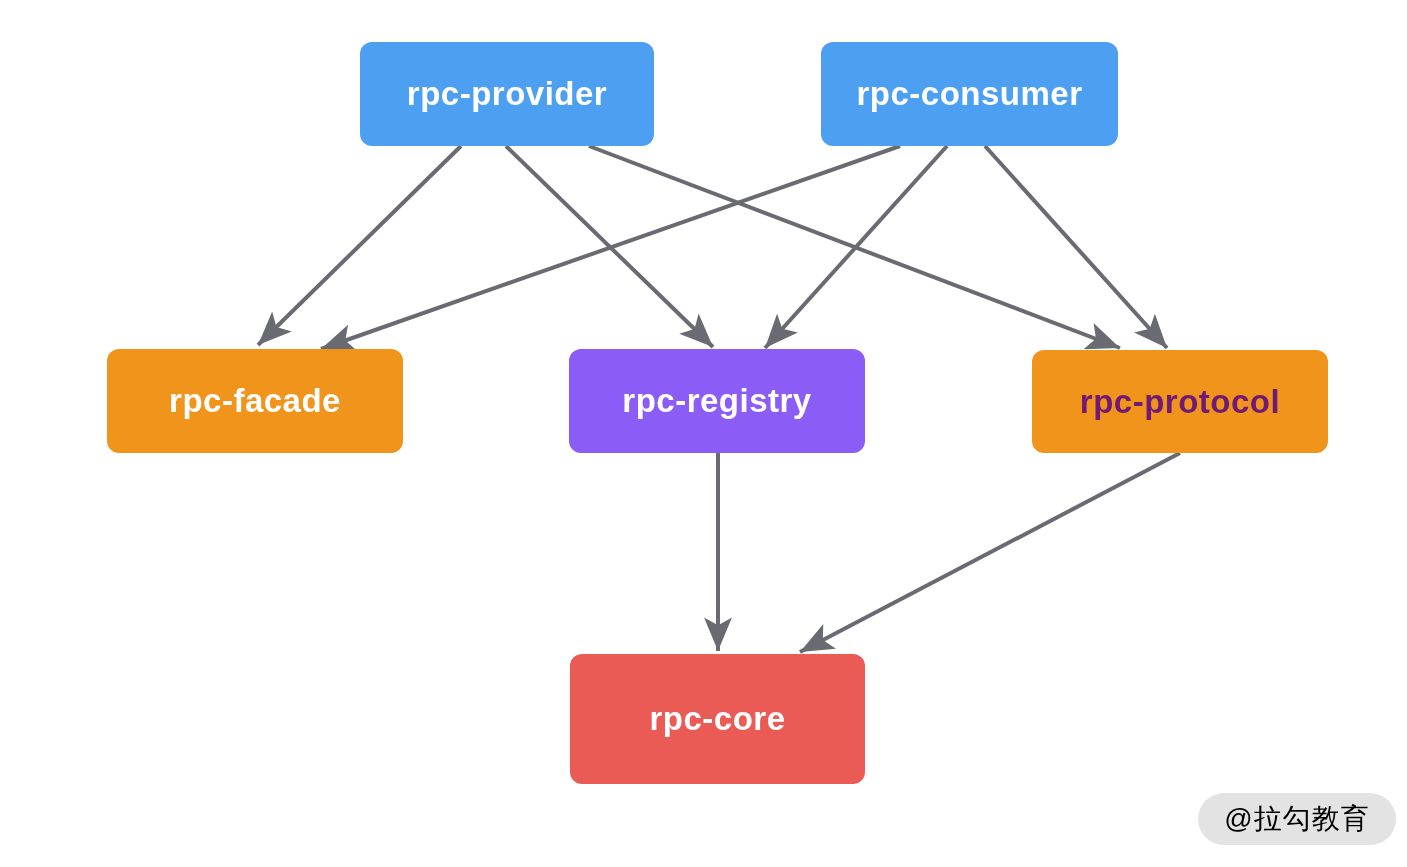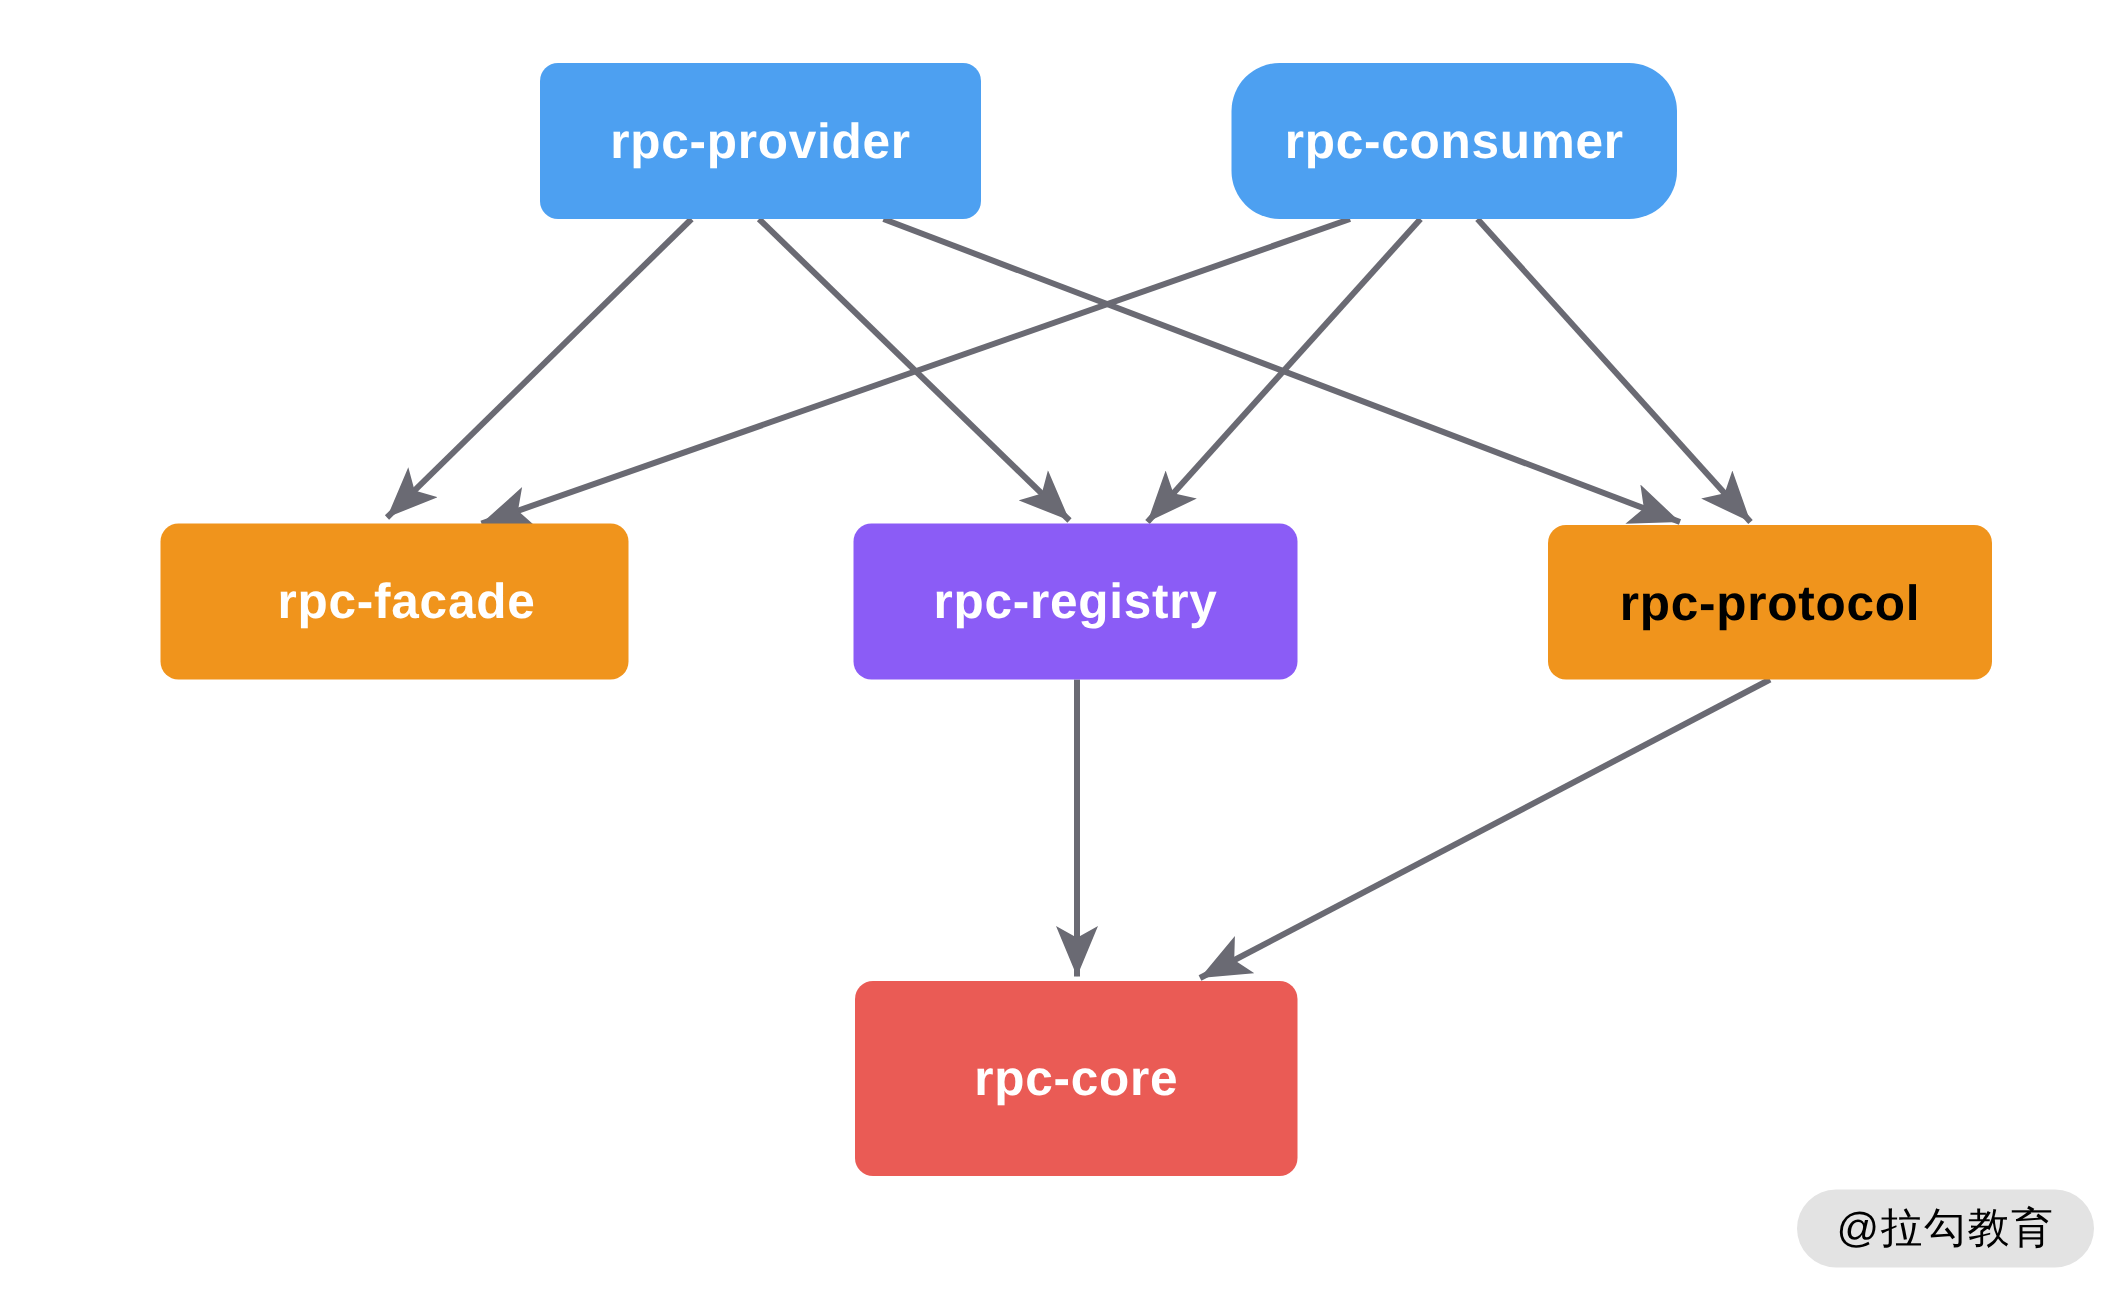--- a/index.html
+++ b/index.html
@@ -69,33 +69,33 @@
       <line x1="947" y1="146" x2="765" y2="348" stroke="#6a6a73" stroke-width="4" marker-end="url(#arrowhead)"></line>
       <line x1="985" y1="146" x2="1167" y2="348" stroke="#6a6a73" stroke-width="4" marker-end="url(#arrowhead)"></line>
       <line x1="718" y1="453" x2="718" y2="651" stroke="#6a6a73" stroke-width="4" marker-end="url(#arrowhead)"></line>
       <line x1="1180" y1="453" x2="800" y2="652" stroke="#6a6a73" stroke-width="4" marker-end="url(#arrowhead)"></line>
     </svg>
 
   <div class="node pos-provider" style="background: rgb(77, 160, 241); color: rgb(255, 255, 255);">
     <span>rpc-provider</span>
   </div>
 
-  <div class="node pos-consumer" style="background: rgb(77, 160, 241); color: rgb(255, 255, 255); border-radius: 32px;">
+  <div class="node pos-consumer" style="background: rgb(77, 160, 241); color: rgb(255, 255, 255);">
     <span>rpc-consumer</span>
   </div>
 
-  <div class="node pos-facade" style="background: rgb(240, 148, 28); color: rgb(255, 255, 255); padding-left: 16px;">
+  <div class="node pos-facade" style="background: rgb(240, 148, 28); color: rgb(255, 255, 255);">
     <span>rpc-facade</span>
   </div>
 
   <div class="node pos-registry" style="background: #8b5cf6; color: rgb(255, 255, 255);">
     <span>rpc-registry</span>
   </div>
 
-  <div class="node pos-protocol" style="background: rgb(240, 148, 28); color: #000000;">
+  <div class="node pos-protocol" style="background: rgb(240, 148, 28); color: #701a75;">
     <span>rpc-protocol</span>
   </div>
 
   <div class="node pos-core" style="background: rgb(234, 91, 85); color: rgb(255, 255, 255);">
     <span>rpc-core</span>
   </div>
 
   <div class="watermark" style="background: rgb(227, 227, 227); color: #000000;">
     <span>@拉勾教育</span>
   </div>

